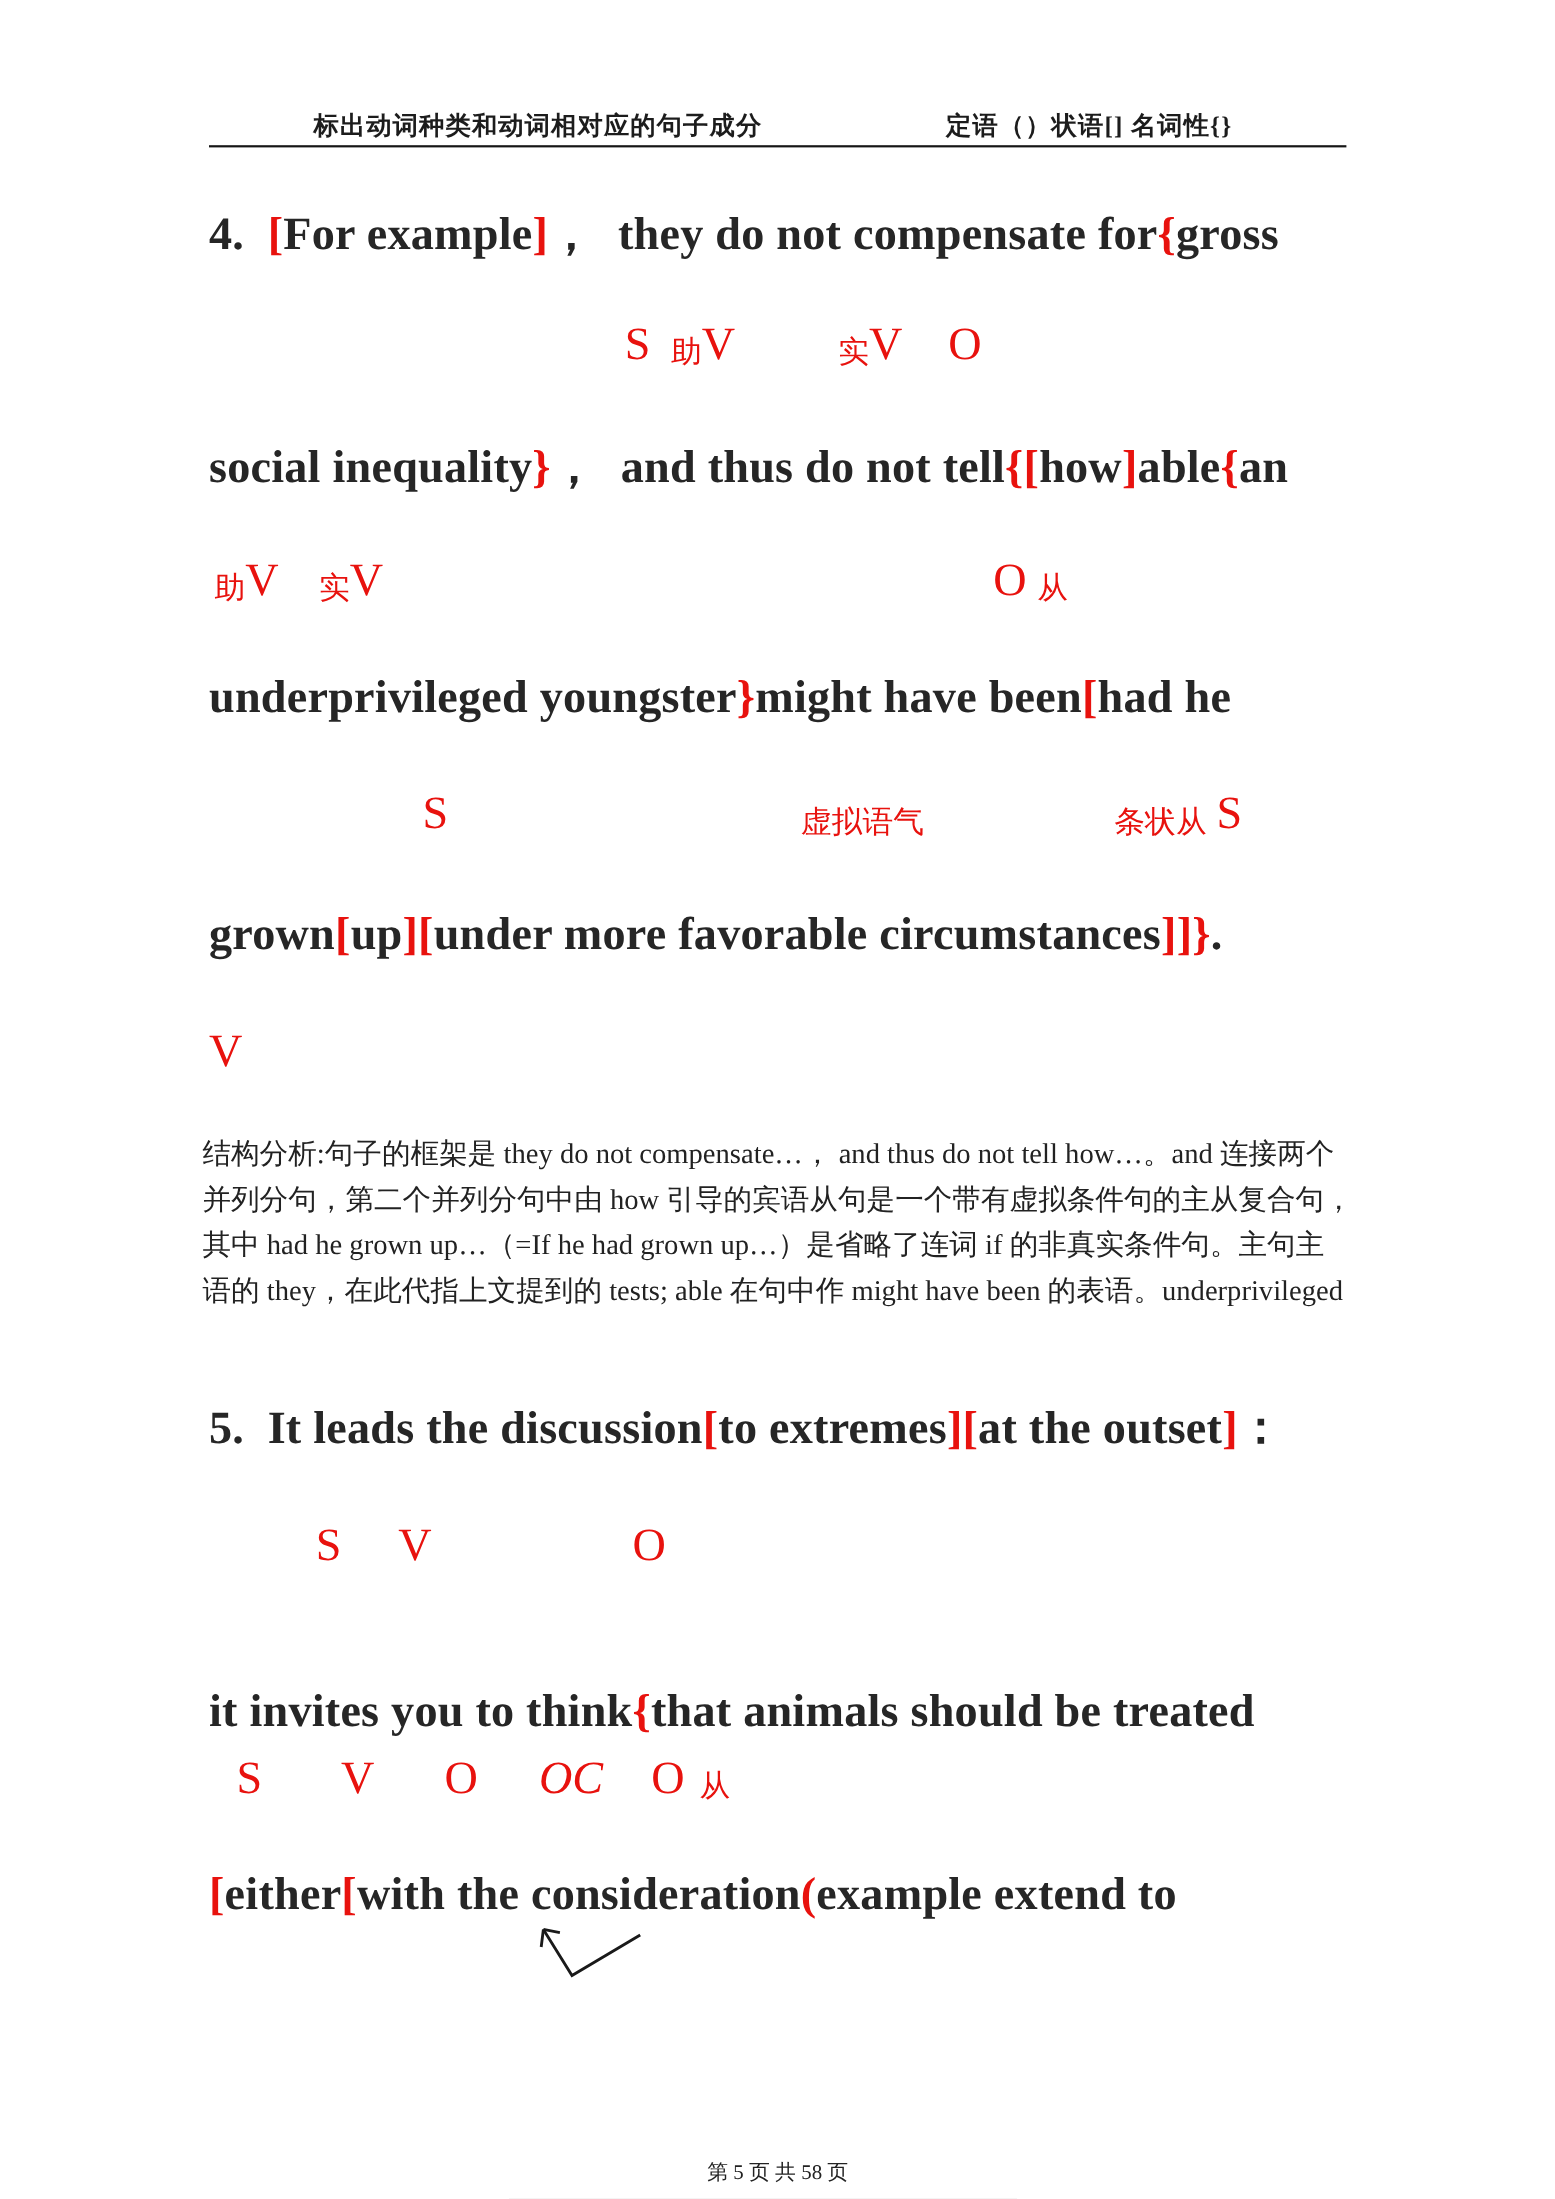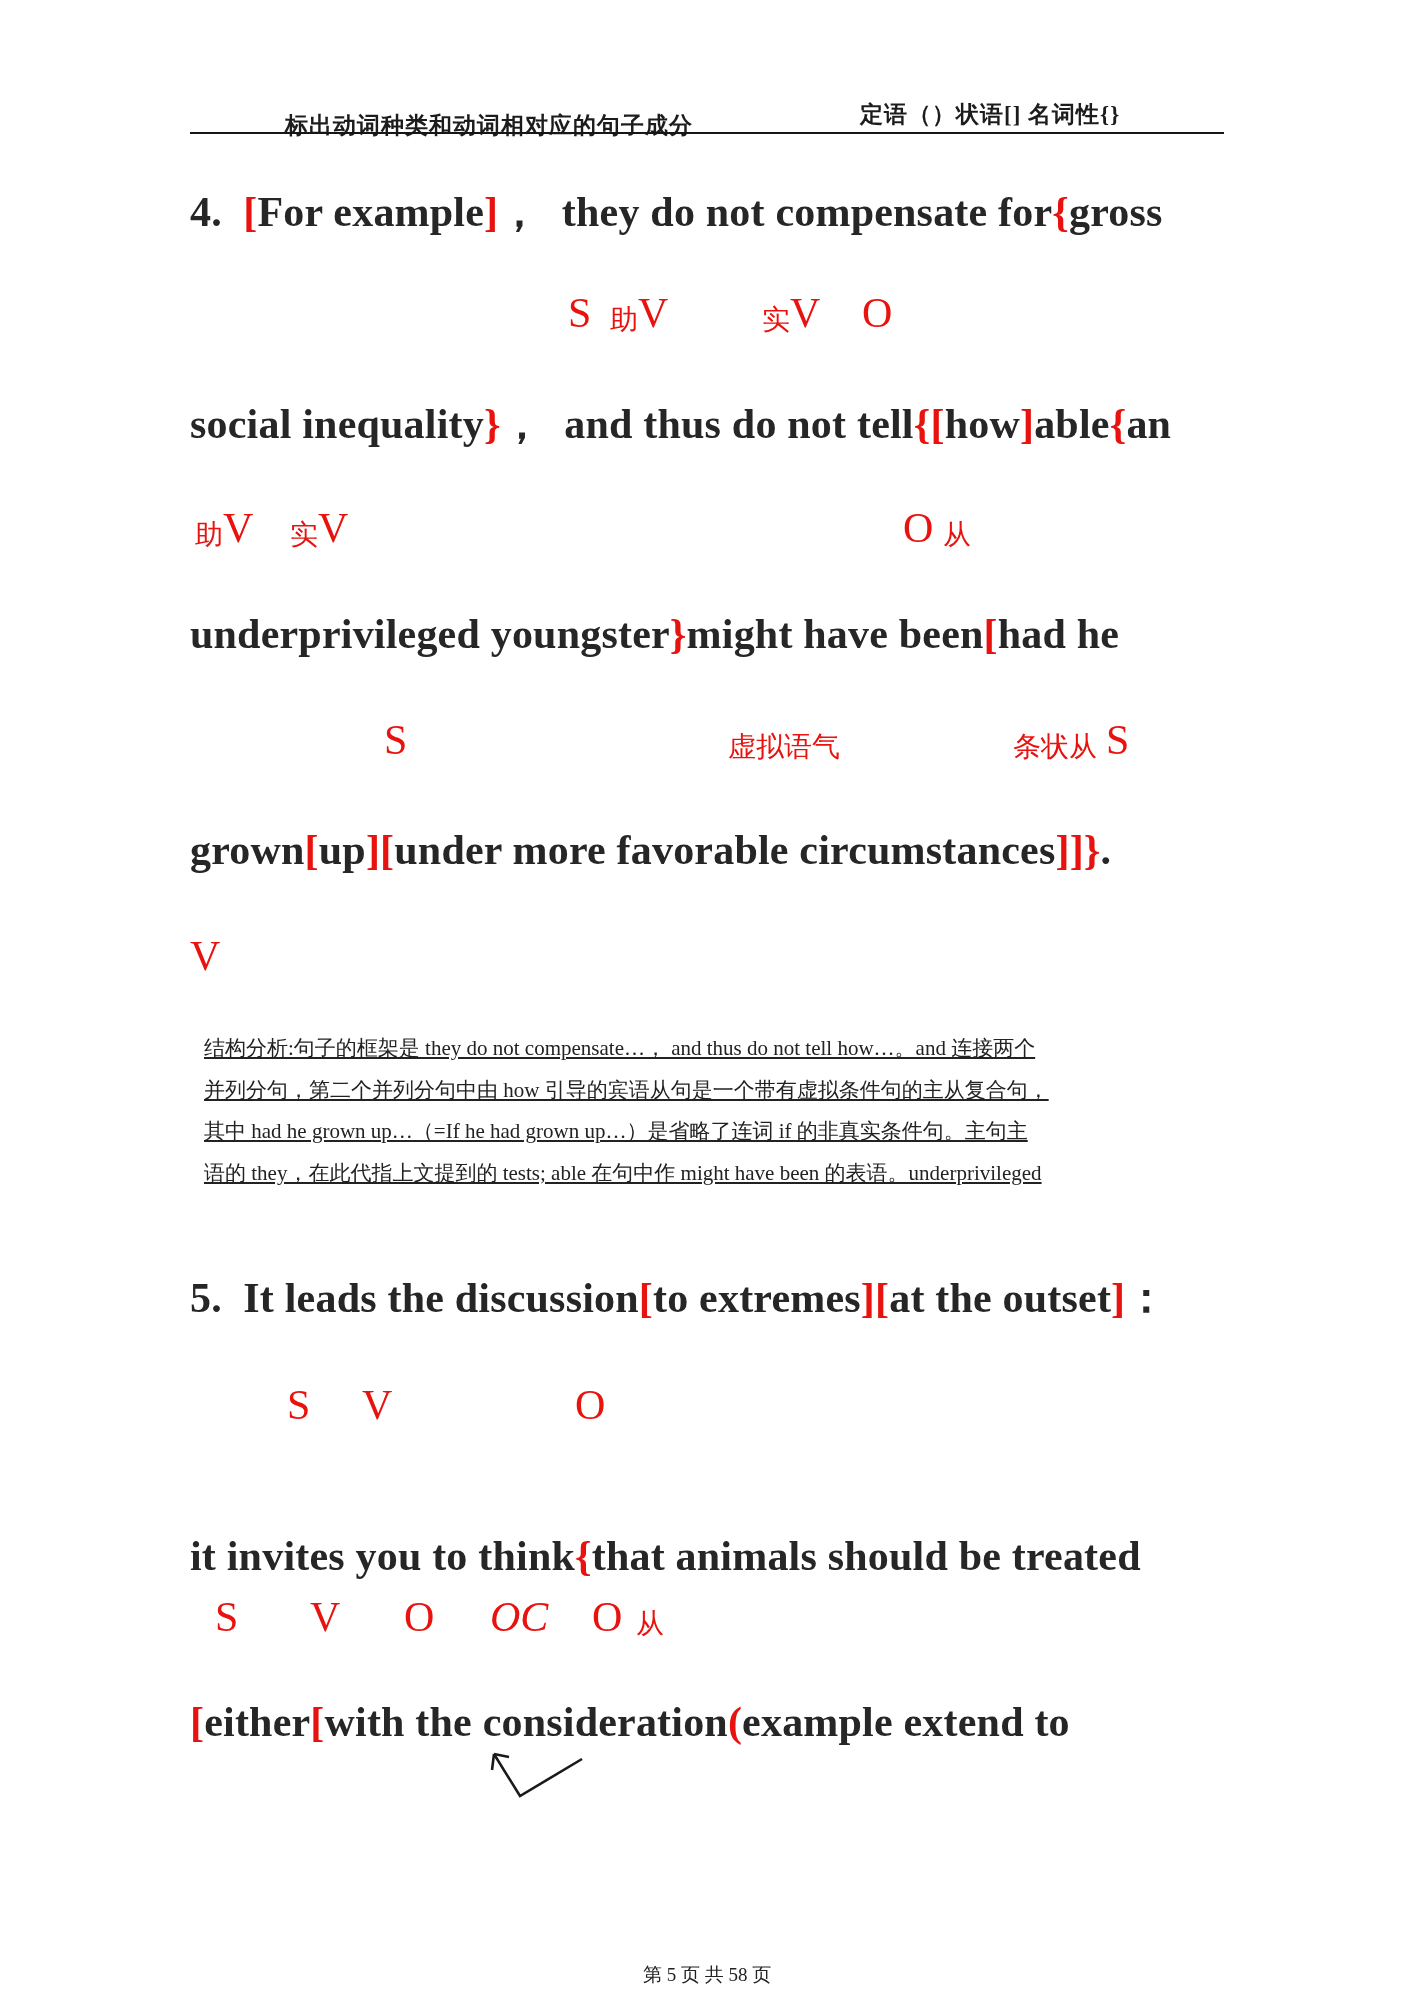--- a/index.html
+++ b/index.html
@@ -7,37 +7,37 @@
   body { background:#888; }
   .page {
     position:relative; width:1414px; height:1999px; margin:0 auto;
     background:#ffffff; overflow:hidden;
     font-family:"Liberation Serif","DejaVu Serif",serif;
   }
   .hdr {
     position:absolute; top:99px; font-size:23px; font-weight:bold;
     color:#1c1c1c; letter-spacing:1px; white-space:pre;
   }
-  .hdr-left  { left:285px;margin-top:11px; }
+  .hdr-left  { left:285px; }
   .hdr-right { left:835px;margin-left:25px; }
   .rule { position:absolute; top:132px; left:190px; width:1034px; height:2px; background:#161616; }
 
   .sentence {
     position:absolute; left:190px; font-size:42px; font-weight:bold;
     color:var(--ink); white-space:pre; letter-spacing:0.2px;
   }
   .sentence .r { color:var(--red); }
 
   .ann { position:absolute; left:0; top:0; width:100%; height:58px;
          color:var(--red); font-size:42px; font-weight:normal; }
   .ann span { position:absolute; top:0; white-space:pre; }
   .ann span.cjk { font-size:28px; top:12px; }
 
-  .analysis { position:absolute; left:204px; top:1028px; width:1050px;
-              font-size:21px; color:#222222;text-decoration:underline; }
+  .analysis { position:absolute; left:184px; top:1028px; width:1050px;
+              font-size:26px; color:#222222; }
   .analysis .aline { height:41.5px; line-height:41.5px; white-space:pre; }
 
   .footer { position:absolute; top:1934px; left:0; width:100%;
             text-align:center; font-size:19px; color:#222222;margin-top:28px; }
 
   .arrow-svg { position:absolute; left:478px; top:1740px; }
 </style>
 </head>
 <body>
 

